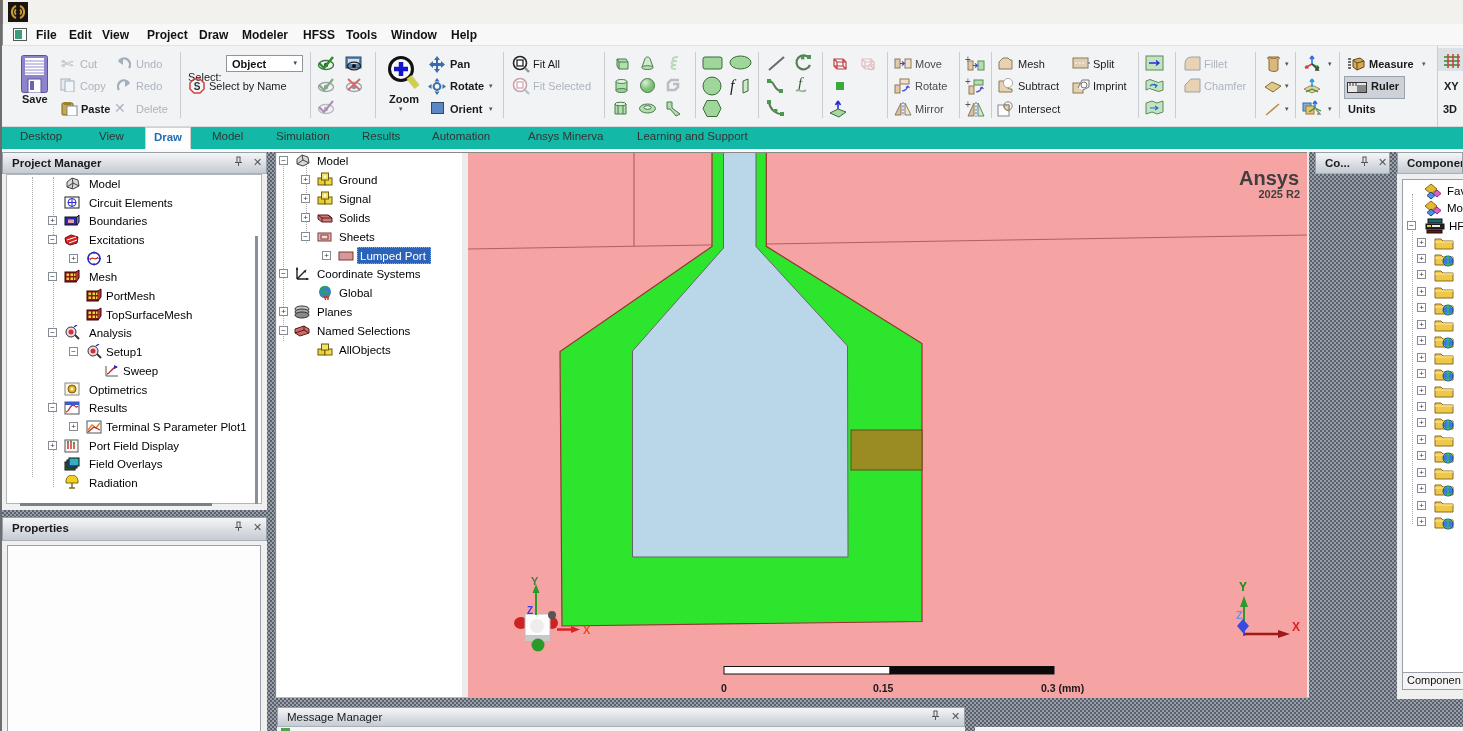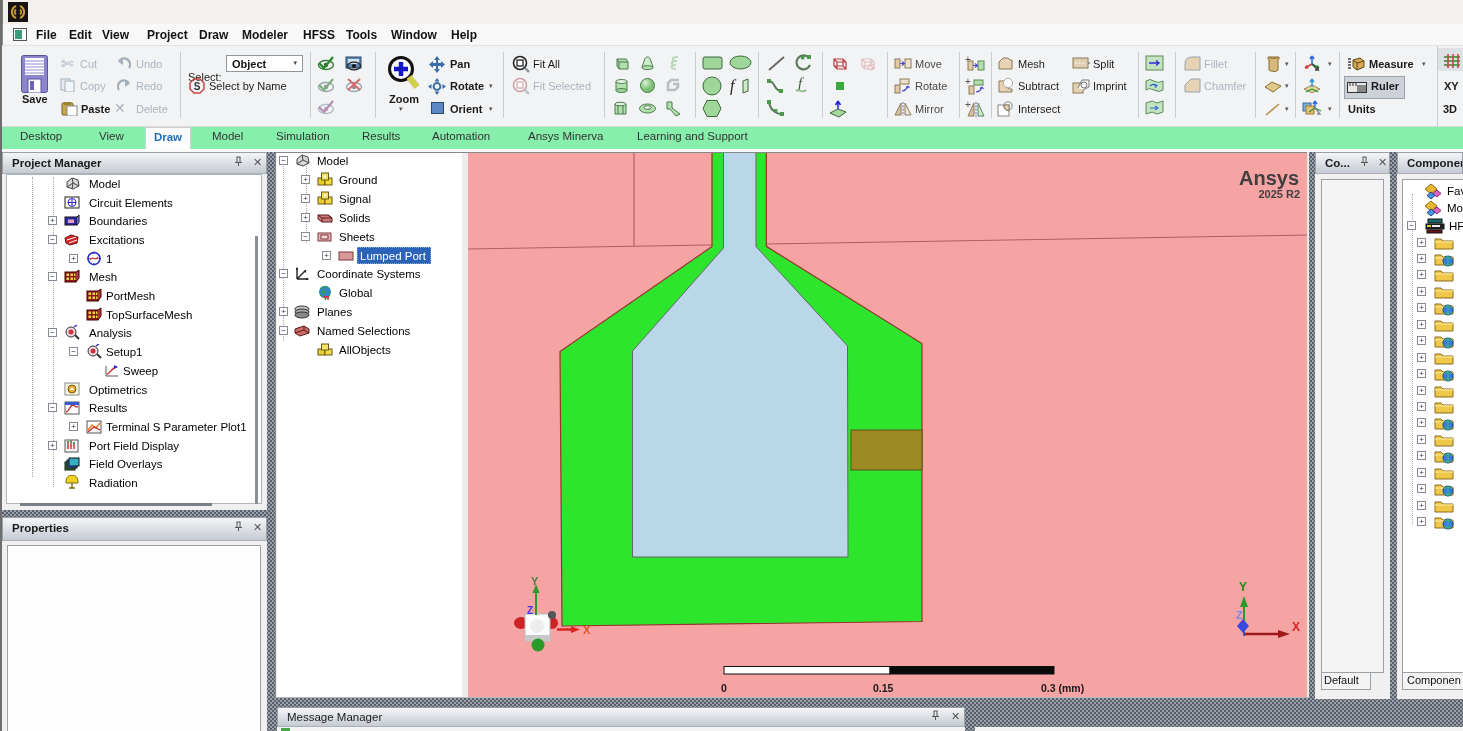--- a/index.html
+++ b/index.html
@@ -10,21 +10,21 @@
 #titlebar { left:0; top:0; width:1463px; height:24px; background:#f3f1ed; border-left:3px solid #7a7a7a; }
 #titlebar .ticon { position:absolute; left:5px; top:2px; width:20px; height:20px; background:#191410; }
 #titlebar .ttext { position:absolute; left:33px; top:4px; font-size:12px; color:#1d1d1d; }
 #menubar { left:0; top:24px; width:1463px; height:22px; background:#f8f8f8; border-left:3px solid #8a8a8a; border-bottom:1px solid #e3e3e3; }
 .menuitem { position:absolute; top:4px; font-size:12px; color:#111; font-weight:700; }
 #toolbar { left:0; top:46px; width:1463px; height:81px; background:#f2f3f5; border-bottom:1px solid #d9dadc; }
 .vsep { position:absolute; top:6px; height:66px; width:1px; background:#c9cdd2; }
 .tbtext { position:absolute; font-size:11px; color:#1a1a1a; white-space:nowrap; }
 .tbgray { position:absolute; font-size:11px; color:#aab4bf; white-space:nowrap; }
 .caret { position:absolute; font-size:7px; color:#555; }
-#tabrow { left:0; top:127px; width:1463px; height:25px; background:#86efac; }
+#tabrow { left:0; top:127px; width:1463px; height:25px; background:#14b8a6; }
 .rtab { position:absolute; top:3px; font-size:11.5px; color:#333; }
 #drawtab { position:absolute; left:145px; top:0; width:46px; height:22px; background:#fdfdfd; border:1px solid #d0d0d0; border-bottom:none; text-align:center; font-size:11.5px; color:#1f6fb4; font-weight:700; padding-top:3px; }
 
 #main { left:0; top:152px; width:1463px; height:579px; background:repeating-conic-gradient(#59606b 0% 25%, #9aa0a9 0% 50%) 0 0/4px 4px;padding-left:34px; }
 .panel-h { position:absolute; background:linear-gradient(#f4f5f7,#c5cbd3); border:1px solid #9aa0a8; border-bottom:1px solid #aab0b8; overflow:hidden; }
 .panel-h .pt { position:absolute; left:9px; top:4px; font-size:11.5px; font-weight:700; color:#1a1a1a; }
 .pin { position:absolute; top:3px; color:#555; font-size:11px; }
 .px { position:absolute; top:3px; color:#555; font-size:11px; }
 .white { background:#fff; }
 .treetxt { position:absolute; font-size:11.5px; color:#000; white-space:nowrap; }
@@ -717,24 +717,20 @@
 <div class="abs" style="left:1307px;top:0;width:2px;height:546px;background:#e9e9e9"></div>
     <div class="abs" style="left:275px;top:545px;width:1034px;height:1px;background:#b8bcc2"></div>
 
 <div class="panel-h" style="left:1315px;top:0;width:75px;height:22px">
       <span class="pt">Co...</span>
       <span class="pin" style="left:44px"><svg width="9" height="11" viewBox="0 0 9 11">
           <path d="M2.5 1 H6.5 M3 1 V6 M6 1 V6 M1 6.5 H8 M4.5 6.5 V10" stroke="#555" stroke-width="1" fill="none"></path>
         </svg></span>
       <span class="px" style="left:62px">✕</span>
     </div>
-<div class="abs" style="left:1315px;top:22px;width:75px;height:525px;background:#f0f0f0">
-  <div class="abs" style="left:6px;top:5px;width:63px;height:494px;background:#f4f4f4;border:1px solid #9aa0a8"></div>
-  <div class="abs" style="left:6px;top:499px;width:50px;height:17px;background:#f4f4f4;border:1px solid #9aa0a8;border-top:none;font-size:11px;color:#111;padding:1px 0 0 2px">Default</div>
-</div>
 
 <div class="panel-h" style="left:1397px;top:0;width:66px;height:22px">
       <span class="pt">Component</span>
     </div>
 <div class="abs" style="left:1397px;top:22px;width:66px;height:525px;background:#f0f0f0">
   <div class="abs white" style="left:5px;top:5px;width:61px;height:494px;border:1px solid #9aa0a8;border-right:none;overflow:hidden" id="ctree">
         <div class="abs" style="left:9px;top:14px;width:1px;height:330px;border-left:1px dotted #aaa"></div>
         <svg class="abs" style="left:20px;top:3px" width="22" height="17">
           <path d="M8 1 L14 6 L8 11 L2 6 Z" fill="#e8b830" stroke="#8a6a10"></path>
           <path d="M14 7 L18 10.5 L14 14 L10 10.5 Z" fill="#e060c0" stroke="#8a2a7a"></path>

